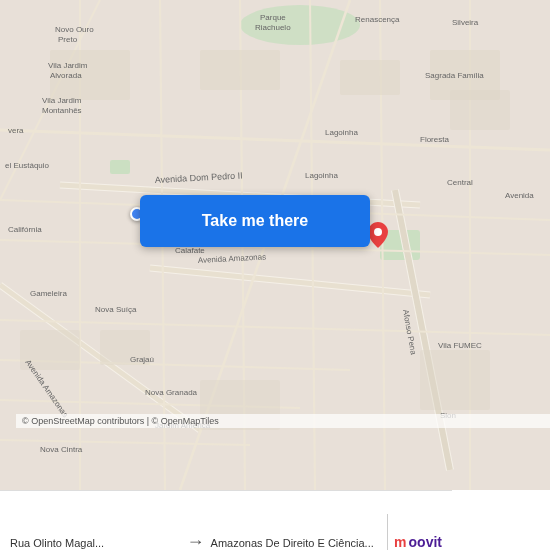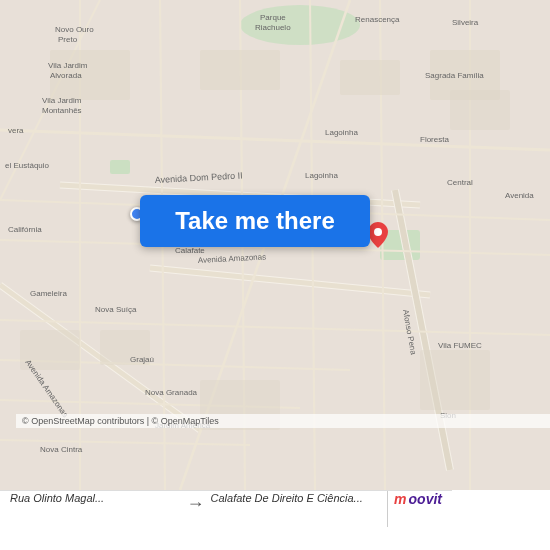--- a/index.html
+++ b/index.html
@@ -22,21 +22,21 @@
     #take-me-there-btn {
       position: absolute;
       top: 195px;
       left: 140px;
       width: 230px;
       height: 52px;
       background-color: #1a73e8;
       color: white;
       border: none;
       border-radius: 6px;
-      font-size: 24px;
+      font-size: 16px;
       font-weight: bold;
       cursor: pointer;
       display: flex;
       align-items: center;
       justify-content: center;
       box-shadow: 0 2px 8px rgba(0,0,0,0.3);
     }
 
     #destination-pin {
       position: absolute;
@@ -56,25 +56,24 @@
       border-radius: 50%;
       border: 2px solid white;
       box-shadow: 0 1px 4px rgba(0,0,0,0.4);
     }
 
     #footer {
       width: 452px;
       height: 60px;
       background: white;
       display: flex;
-      align-items: flex-start;
+      align-items: flex-end;
       padding: 0 10px;
       border-top: 1px solid #ddd;
       gap: 0;
-      font-style: italic;
     }
 
     .footer-section {
       display: flex;
       align-items: center;
       flex: 1;
     }
 
     .footer-divider {
       width: 1px;
@@ -224,20 +223,20 @@
     <span>© OpenStreetMap contributors | © OpenMapTiles</span>
   </div>
 </div>
 
 <div id="footer">
   <div class="footer-section">
     <span class="footer-text">Rua Olinto Magal...</span>
   </div>
   <div class="footer-arrow">→</div>
   <div class="footer-section">
-    <span class="footer-text">Calafate De Direito E Ciência...</span>
+    <span class="footer-text">Amazonas De Direito E Ciência...</span>
   </div>
   <div class="footer-divider"></div>
   <div class="footer-logo">
     <span class="moovit-logo-text moovit-m">m</span>
       <span class="moovit-logo-text moovit-oovit">oovit</span>
   </div>
 </div>
 
 </body></html>

